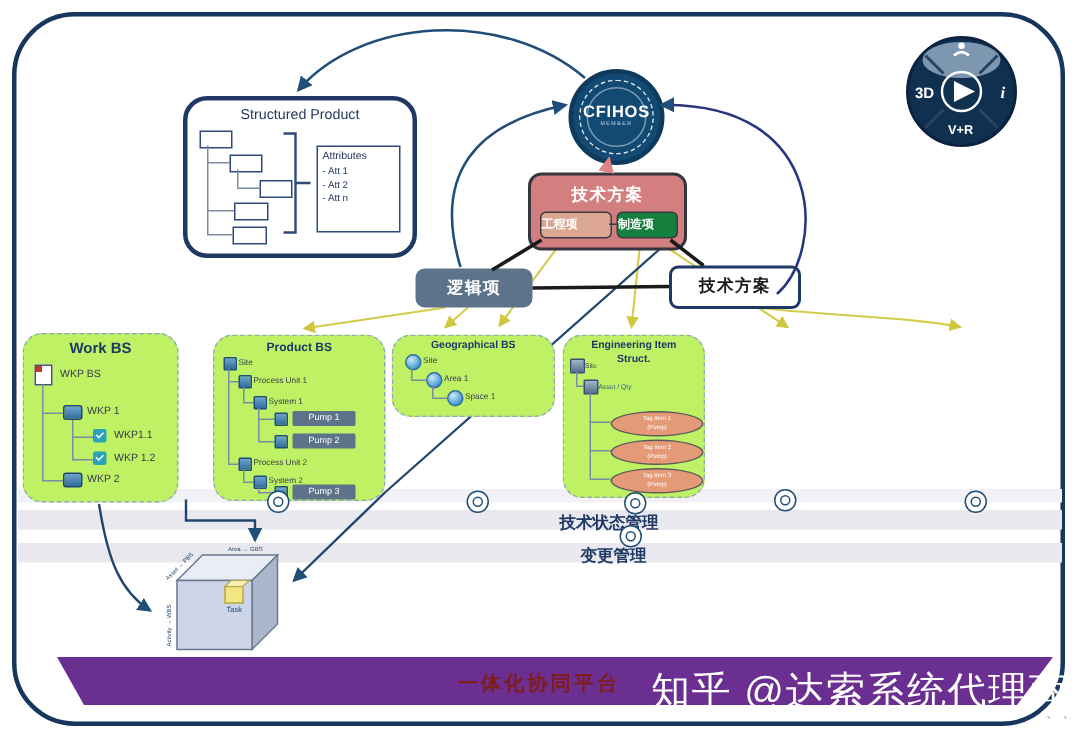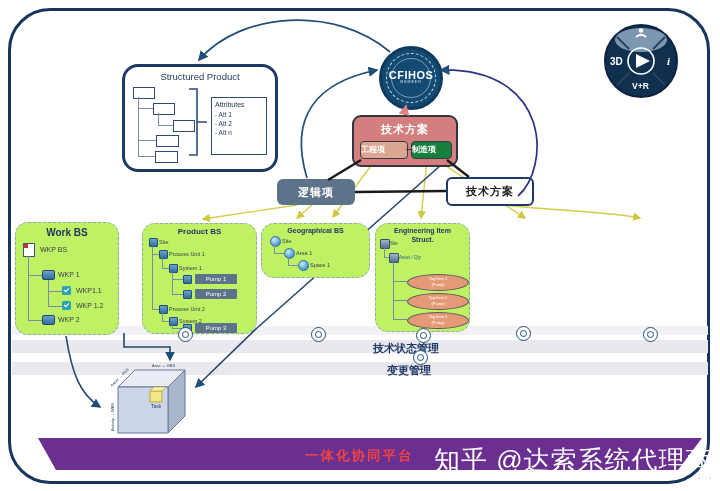--- a/index.html
+++ b/index.html
@@ -47,21 +47,21 @@
   .i-chk::after{content:"";position:absolute;left:2px;top:2px;width:4px;height:2px;border-left:1.5px solid #fff;border-bottom:1.5px solid #fff;transform:rotate(-45deg);}
   .i-node{position:absolute;width:7px;height:7px;background:linear-gradient(#6fa3cc,#2f6f9e);border:1px solid #1f4e79;border-radius:1px;}
   .i-node8{position:absolute;width:8px;height:8px;background:linear-gradient(#9fb6c9,#55718f);border:1px solid #36506e;border-radius:1px;}
   .i-globe{position:absolute;width:9px;height:9px;border-radius:50%;background:radial-gradient(circle at 35% 30%,#cdeaf7,#4a9cd4 70%,#2e6ea0);border:1px solid #2e6ea0;}
   .i-dot{position:absolute;width:4px;height:4px;background:#1f3864;}
   .obadge{position:absolute;width:13px;height:13px;border:1.6px solid #1f4e79;border-radius:50%;background:#fff;}
   .obadge-in{position:absolute;left:2.7px;top:2.7px;width:5px;height:5px;border:1.6px solid #1f4e79;border-radius:50%;}
   
   .platform{position:absolute;left:38px;top:438px;width:664px;height:32px;background:#6b2e91;
             clip-path:polygon(0 0,100% 0,calc(100% - 24px) 100%,18px 100%);}
-  .platform-label{position:absolute;color:#ef4444;font-weight:bold;font-size:13.5px;letter-spacing:2px;}
+  .platform-label{position:absolute;color:#7f1d1d;font-weight:bold;font-size:13.5px;letter-spacing:2px;}
   .watermark{position:absolute;color:#fff;font-size:26px;font-weight:500;letter-spacing:1px;white-space:nowrap;}
   .wm-dots{position:absolute;color:#9aa4b5;font-size:10px;letter-spacing:1px;}
   svg{display:block;}
   .noptr{pointer-events:none;}
 </style>
 </head>
 <body>
 
 <div class="canvas">
 

